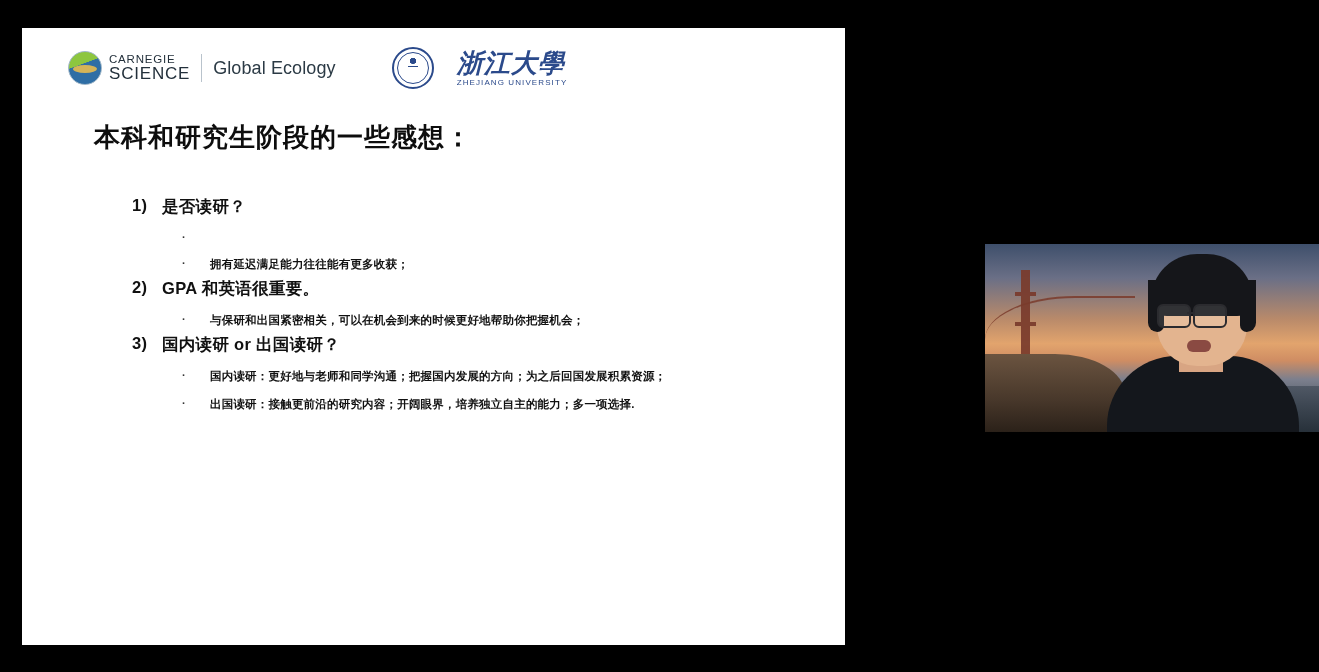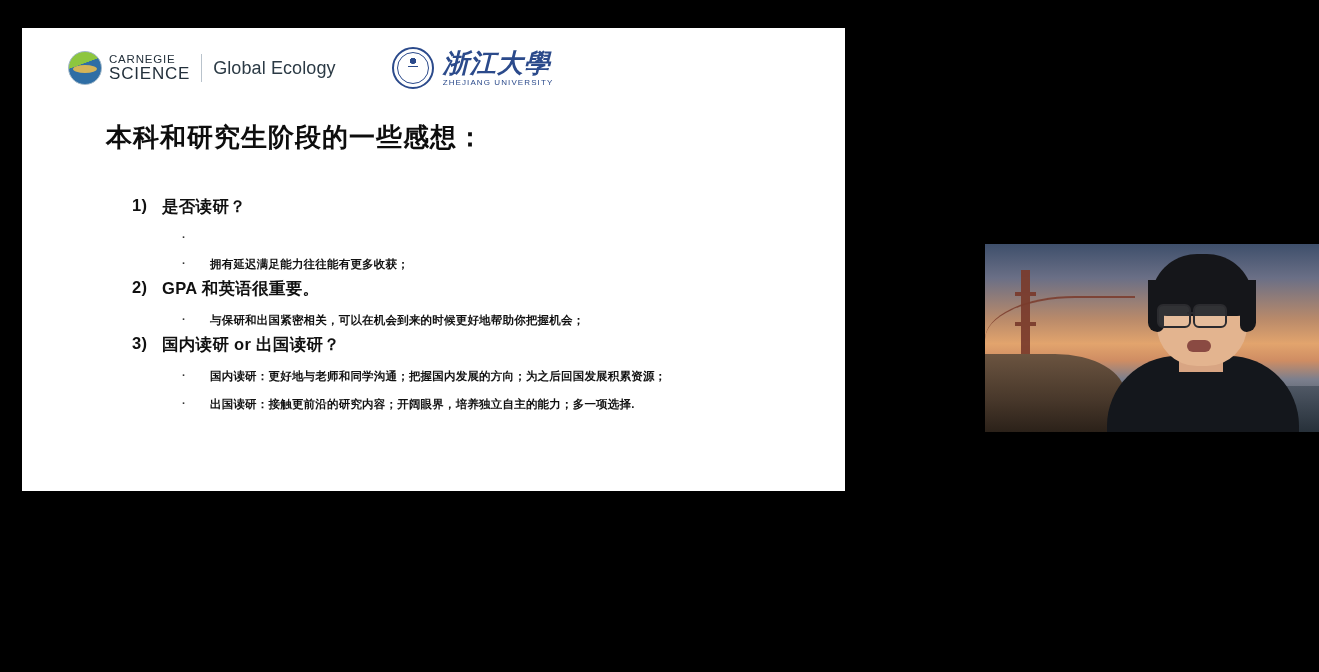--- a/index.html
+++ b/index.html
@@ -14,21 +14,21 @@
     overflow: hidden;
     font-family: "Liberation Sans", sans-serif;
   }
 
   
   #slide {
     position: absolute;
     left: 22px;
     top: 28px;
     width: 823px;
-    height: 463px;
+    height: 617px;
     background: #ffffff;
   }
 
   
   #logo-bar {
     position: absolute;
     left: 46px;
     top: 14px;
     height: 52px;
     display: flex;
@@ -106,42 +106,42 @@
     left: 50%;
     top: 7px;
     margin-left: -5px;
     width: 10px;
     height: 22px;
     background:
       radial-gradient(circle at 50% 22%, #2b4a8b 0 3px, transparent 3.2px),
       linear-gradient(to bottom, transparent 0 45%, #2b4a8b 45% 52%, transparent 52%);
   }
   .zju-words {
-    margin-left: 9px;
+    margin-left: 23px;
     line-height: 1;
   }
   .zju-cn {
     font-family: "DejaVu Serif", "Liberation Serif", serif;
     font-size: 26px;
     font-weight: bold;
     font-style: italic;
     color: #2b4a8b;
     letter-spacing: 1px;
   }
   .zju-en {
     margin-top: 3px;
     font-size: 8px;
     letter-spacing: 1.1px;
     color: #2b4a8b;
   }
 
   
   #slide-title {
     position: absolute;
-    left: 84px;
+    left: 72px;
     top: 92px;
     font-size: 26px;
     font-weight: bold;
     color: #0d0d0d;
     letter-spacing: 1px;
   }
 
   #content {
     position: absolute;
     left: 110px;

